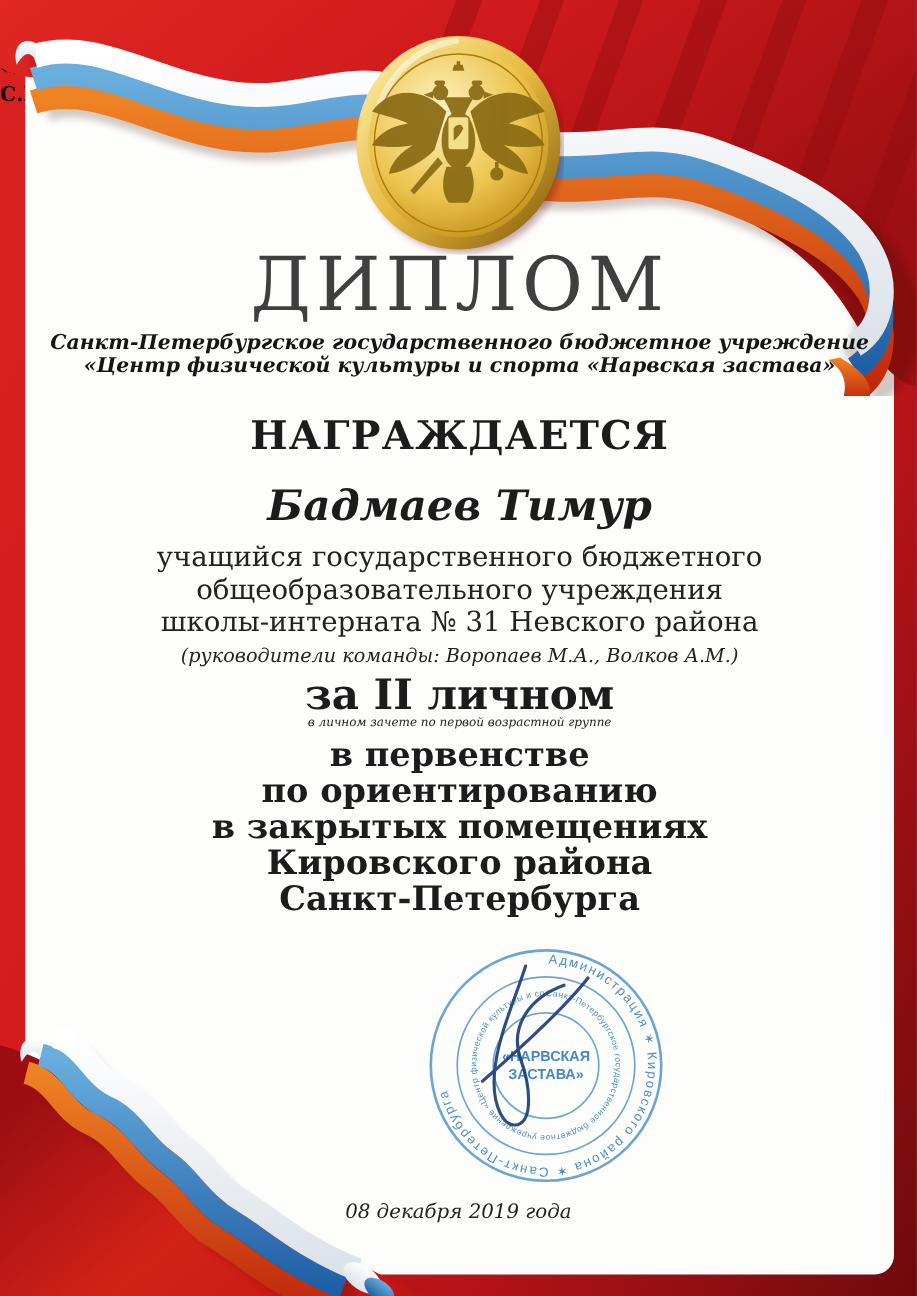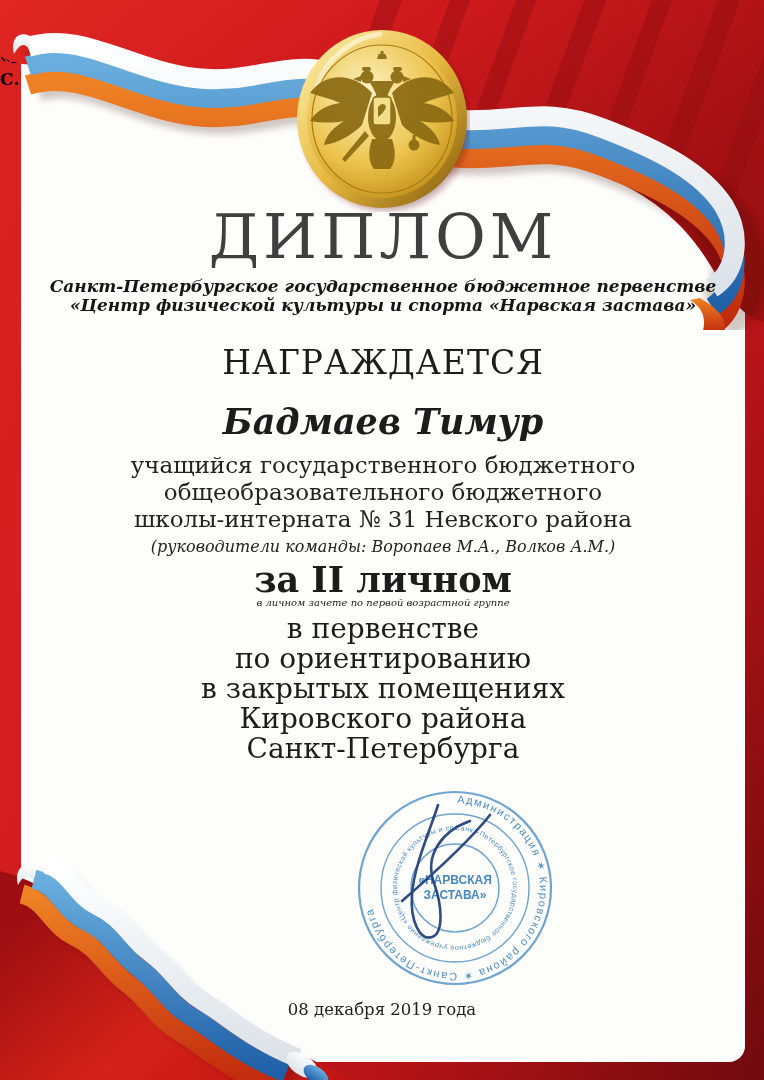--- a/index.html
+++ b/index.html
@@ -11,30 +11,30 @@
   #sheet{
     position:absolute;left:21px;top:20px;width:724px;height:1042px;
     background:#fdfdfc;border-radius:6px 6px 16px 6px;z-index:1;
   }
   .decor{position:absolute;z-index:2;pointer-events:none;}
   #medal{position:absolute;left:294px;top:26px;z-index:3;}
   #stamp{position:absolute;left:350px;top:783px;z-index:3;}
   .txt{position:absolute;left:21px;width:724px;text-align:center;z-index:4;color:#1c1c1c;}
   #title{top:200px;font-size:62px;font-weight:400;letter-spacing:4px;color:#3f3f3f;}
   #org{top:277px;font-size:17px;font-weight:700;font-style:italic;line-height:19px;color:#151515;}
-  #awarded{top:343px;font-size:33px;font-weight:400;letter-spacing:1px;}
+  #awarded{top:343px;font-size:33px;font-weight:700;letter-spacing:1px;}
   #recipient{top:401px;font-size:35px;font-weight:700;font-style:italic;}
   #desc{top:452px;font-size:23px;line-height:27px;color:#222;}
   #leaders{top:537px;font-size:16px;font-style:italic;color:#222;}
   #place{top:559px;font-size:35px;font-weight:700;}
   #group{top:597px;font-size:10px;font-style:italic;color:#222;}
-  #events{top:614px;font-size:28px;font-weight:400;line-height:30px;}
+  #events{top:614px;font-size:28px;font-weight:700;line-height:30px;}
   #director{top:852px;left:105px;width:260px;text-align:left;font-size:17px;font-weight:700;line-height:23px;z-index:4;}
   #signer{top:872px;left:558px;width:160px;text-align:left;font-size:17px;font-weight:700;z-index:4;}
-  #date{top:1000px;left:0px;width:764px;font-size:16.5px;color:#222;}
+  #date{top:1000px;left:0px;width:764px;font-size:16.5px;font-style:italic;color:#222;}
   .stamp-text{font-family:"Liberation Sans", sans-serif;}
 </style>
 </head>
 <body>
 
 <div id="page">
   <div id="sheet"></div>
 
   <svg class="decor" style="left:0;top:0" width="764" height="330" viewBox="0 0 764 330">
     <defs>
@@ -135,30 +135,30 @@
       <circle cx="32" cy="22" r="5.5"></circle>
         <rect x="30.5" y="12" width="3" height="7"></rect>
       <rect x="-9" y="-26" width="18" height="28" rx="3" fill="#f3e08a" stroke="#8a6a12" stroke-width="1.4"></rect>
       <path d="M-4,-16 c3,-4 7,-4 8,0 c-2,5 -5,8 -8,10 z" fill="#8a6a12"></path>
     </g>
   </svg>
 
   <div id="title" class="txt">ДИПЛОМ</div>
 
   <div id="org" class="txt">
-    <div>Санкт-Петербургское государственное бюджетное первенстве</div>
+    <div>Санкт-Петербургское государственного бюджетное учреждение</div>
     <div>«Центр физической культуры и спорта «Нарвская застава»</div>
   </div>
 
   <div id="awarded" class="txt">НАГРАЖДАЕТСЯ</div>
   <div id="recipient" class="txt">Бадмаев Тимур</div>
 
   <div id="desc" class="txt">
     <div>учащийся государственного бюджетного</div>
-    <div>общеобразовательного бюджетного</div>
+    <div>общеобразовательного учреждения</div>
     <div>школы-интерната № 31 Невского района</div>
   </div>
 
   <div id="leaders" class="txt">(руководители команды: Воропаев М.А., Волков А.М.)</div>
   <div id="place" class="txt">за II личном</div>
   <div id="group" class="txt">в личном зачете по первой возрастной группе</div>
 
   <div id="events" class="txt">
     <div>в первенстве</div>
     <div>по ориентированию</div>

